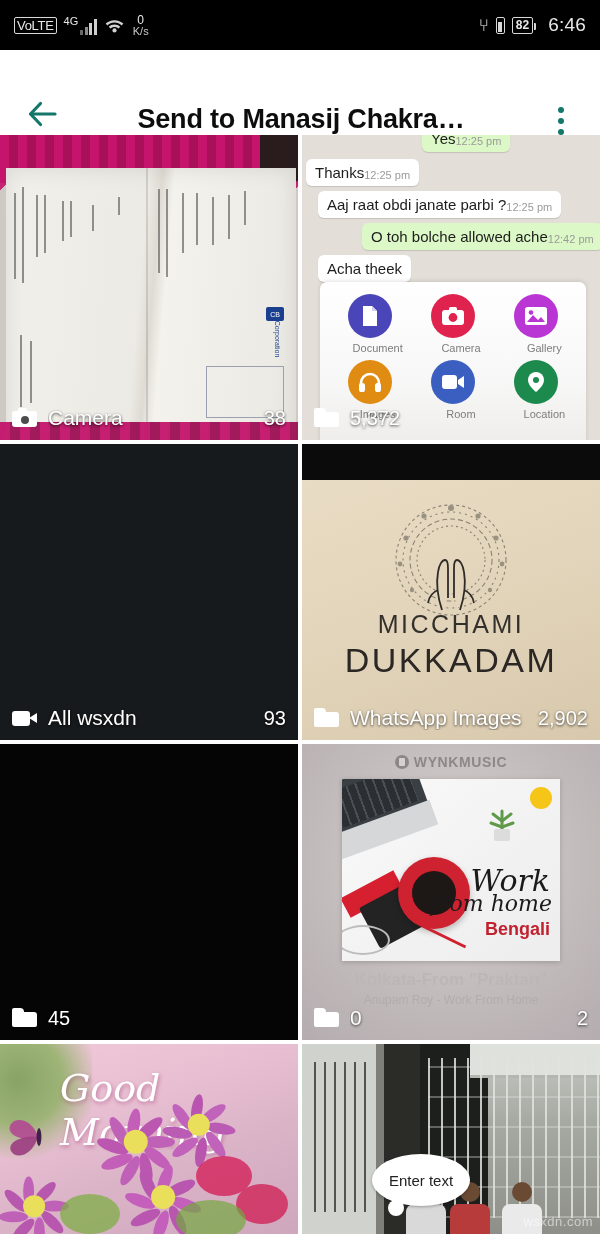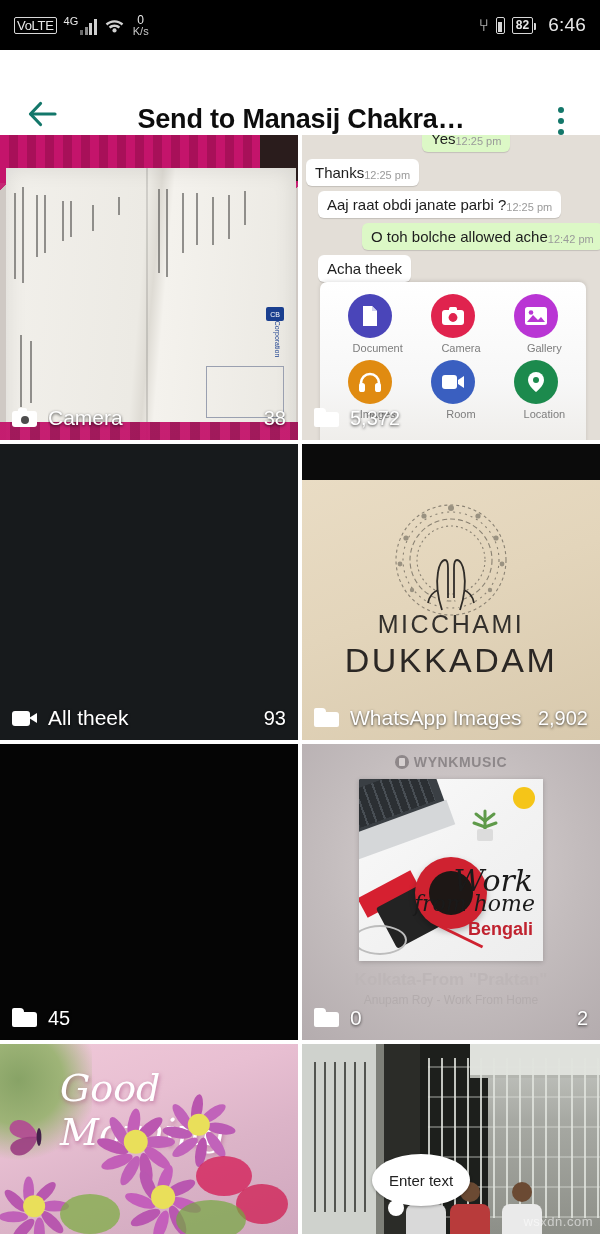--- a/index.html
+++ b/index.html
@@ -185,21 +185,21 @@
   .mic-t2 { font-size:34px; letter-spacing:2.5px; color:#2b2724; margin-top:2px;}
 
   
   .wynk { position:absolute; inset:0;
     background: radial-gradient(circle at 50% 40%, #d9d2d2 0%, #c3bcbd 55%, #b4acae 100%); }
   .wynk-top { display:flex; align-items:center; justify-content:center; gap:5px; padding-top:10px; }
   .wynk-logo-c { width:14px; height:14px; border-radius:50%; background:#8e8789; position:relative;}
   .wynk-logo-c::after{content:"";position:absolute;left:4px;top:3px;width:6px;height:8px;background:#d6d0d0;border-radius:1px;}
   .wynk-name { font-size:14px; letter-spacing:.6px; color:#8d8789; font-weight:bold; }
   .art {
-    width:184px; height:182px; margin:9px auto 0;
+    width:218px; height:182px; margin:9px auto 0;
     background: linear-gradient(140deg,#fafafa 0%,#f2f2f2 55%,#ededed 100%);
     position:relative; overflow:hidden; box-shadow:0 1px 5px rgba(0,0,0,.2);
   }
   .art-kb { position:absolute; left:-14px; top:-10px; width:96px; height:62px;
     background:#3a3f44; transform:rotate(-20deg); }
   .art-kb::after{ content:""; position:absolute; left:8px; top:8px; right:8px; bottom:16px;
     background: repeating-linear-gradient(90deg,#2a2e32 0 7px,#4a5056 7px 9px),
                 repeating-linear-gradient(0deg,#2a2e32 0 7px,#4a5056 7px 9px);
     opacity:.9;}
   .art-lap { position:absolute; left:-10px; top:38px; width:105px; height:26px; background:#d5d7d9; transform:rotate(-20deg);}
@@ -444,21 +444,21 @@
     <div class="label">
       <span class="ic folder"></span>
       <span class="count">5,372</span>
     </div>
   </div>
 
   <div class="tile r2">
     <div class="dark-tile v2"></div>
     <div class="label">
       <span class="ic video"></span>
-      <span class="name">All theek</span>
+      <span class="name">All wsxdn</span>
       <span class="count">93</span>
     </div>
   </div>
 
   <div class="tile r2">
     <div class="mic">
       <div class="mic-card">
         <div class="mandala">
           <svg width="150" height="122" viewBox="0 0 150 122">
             <g fill="none" stroke="#8a8273" stroke-width="1.1">

